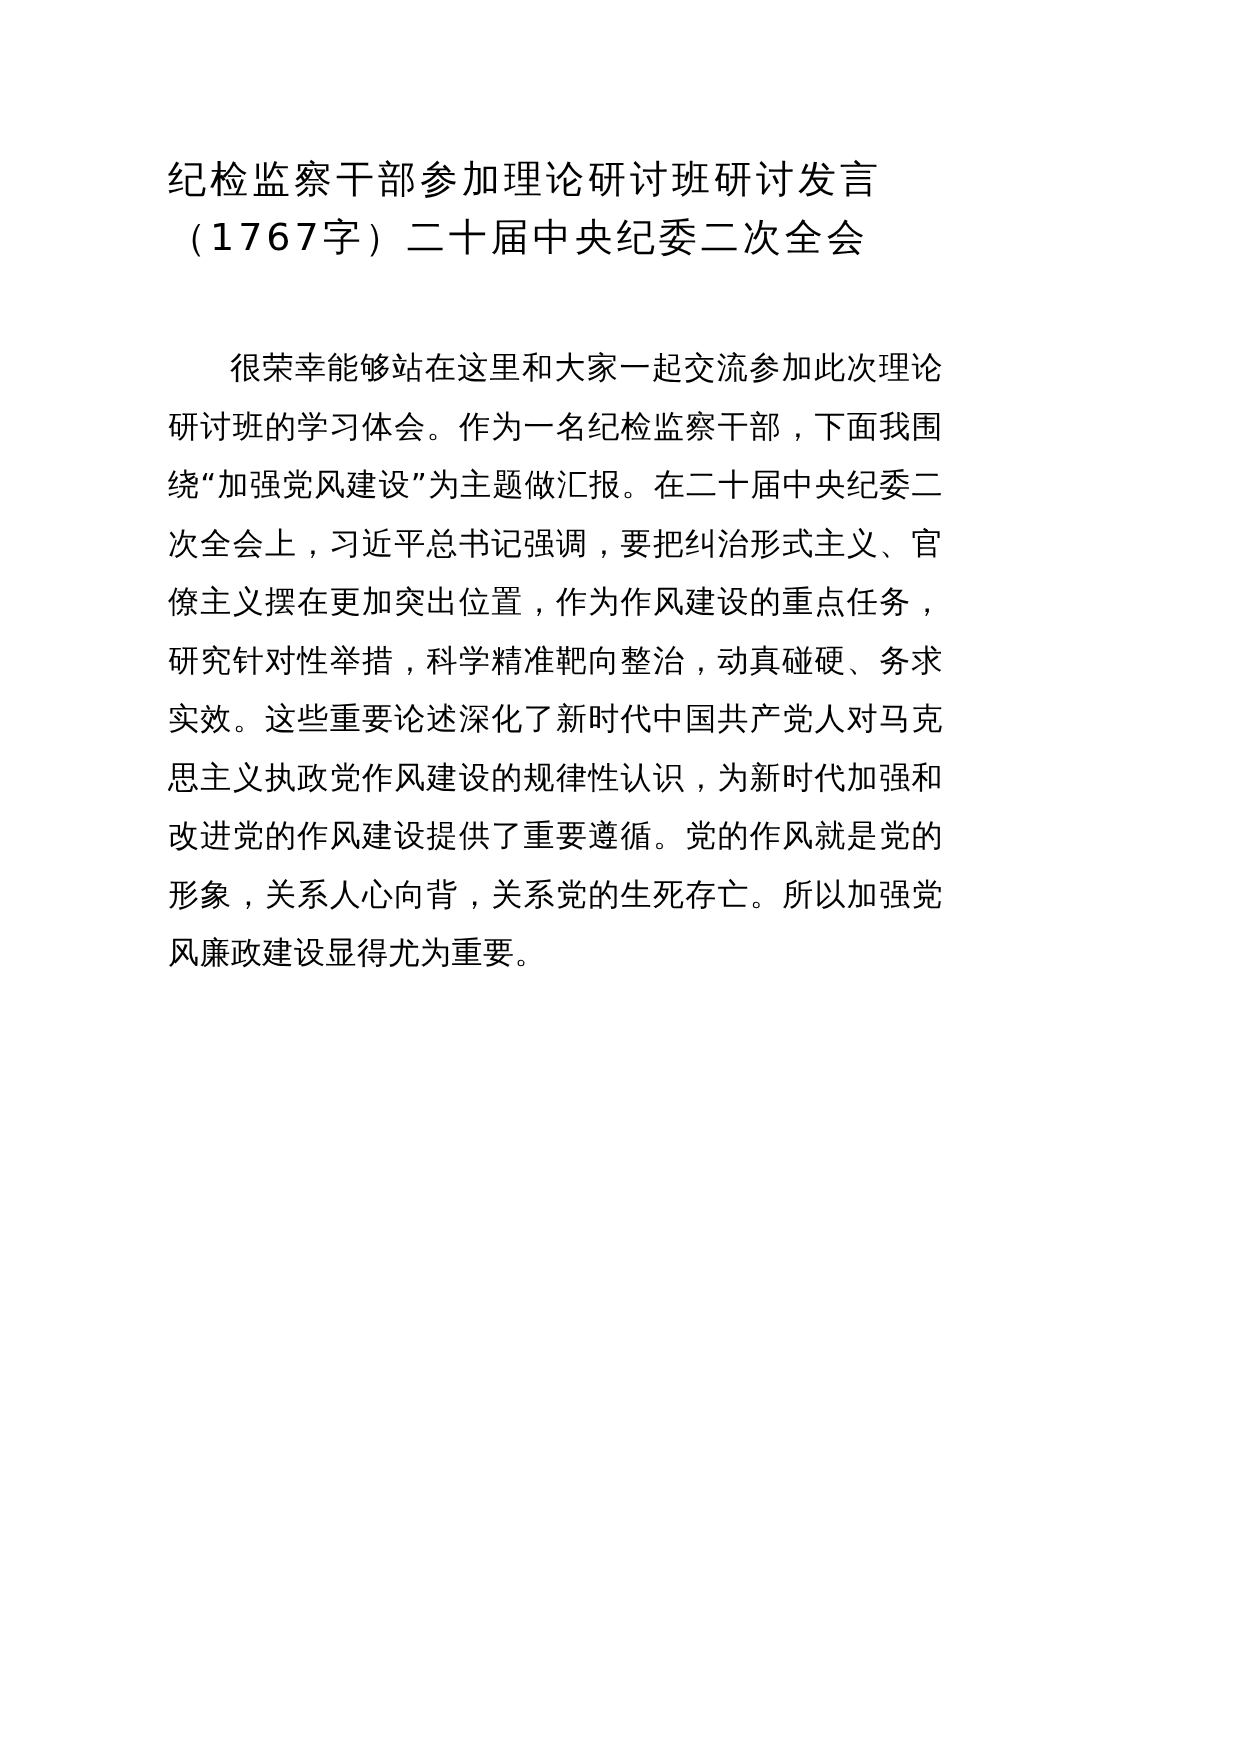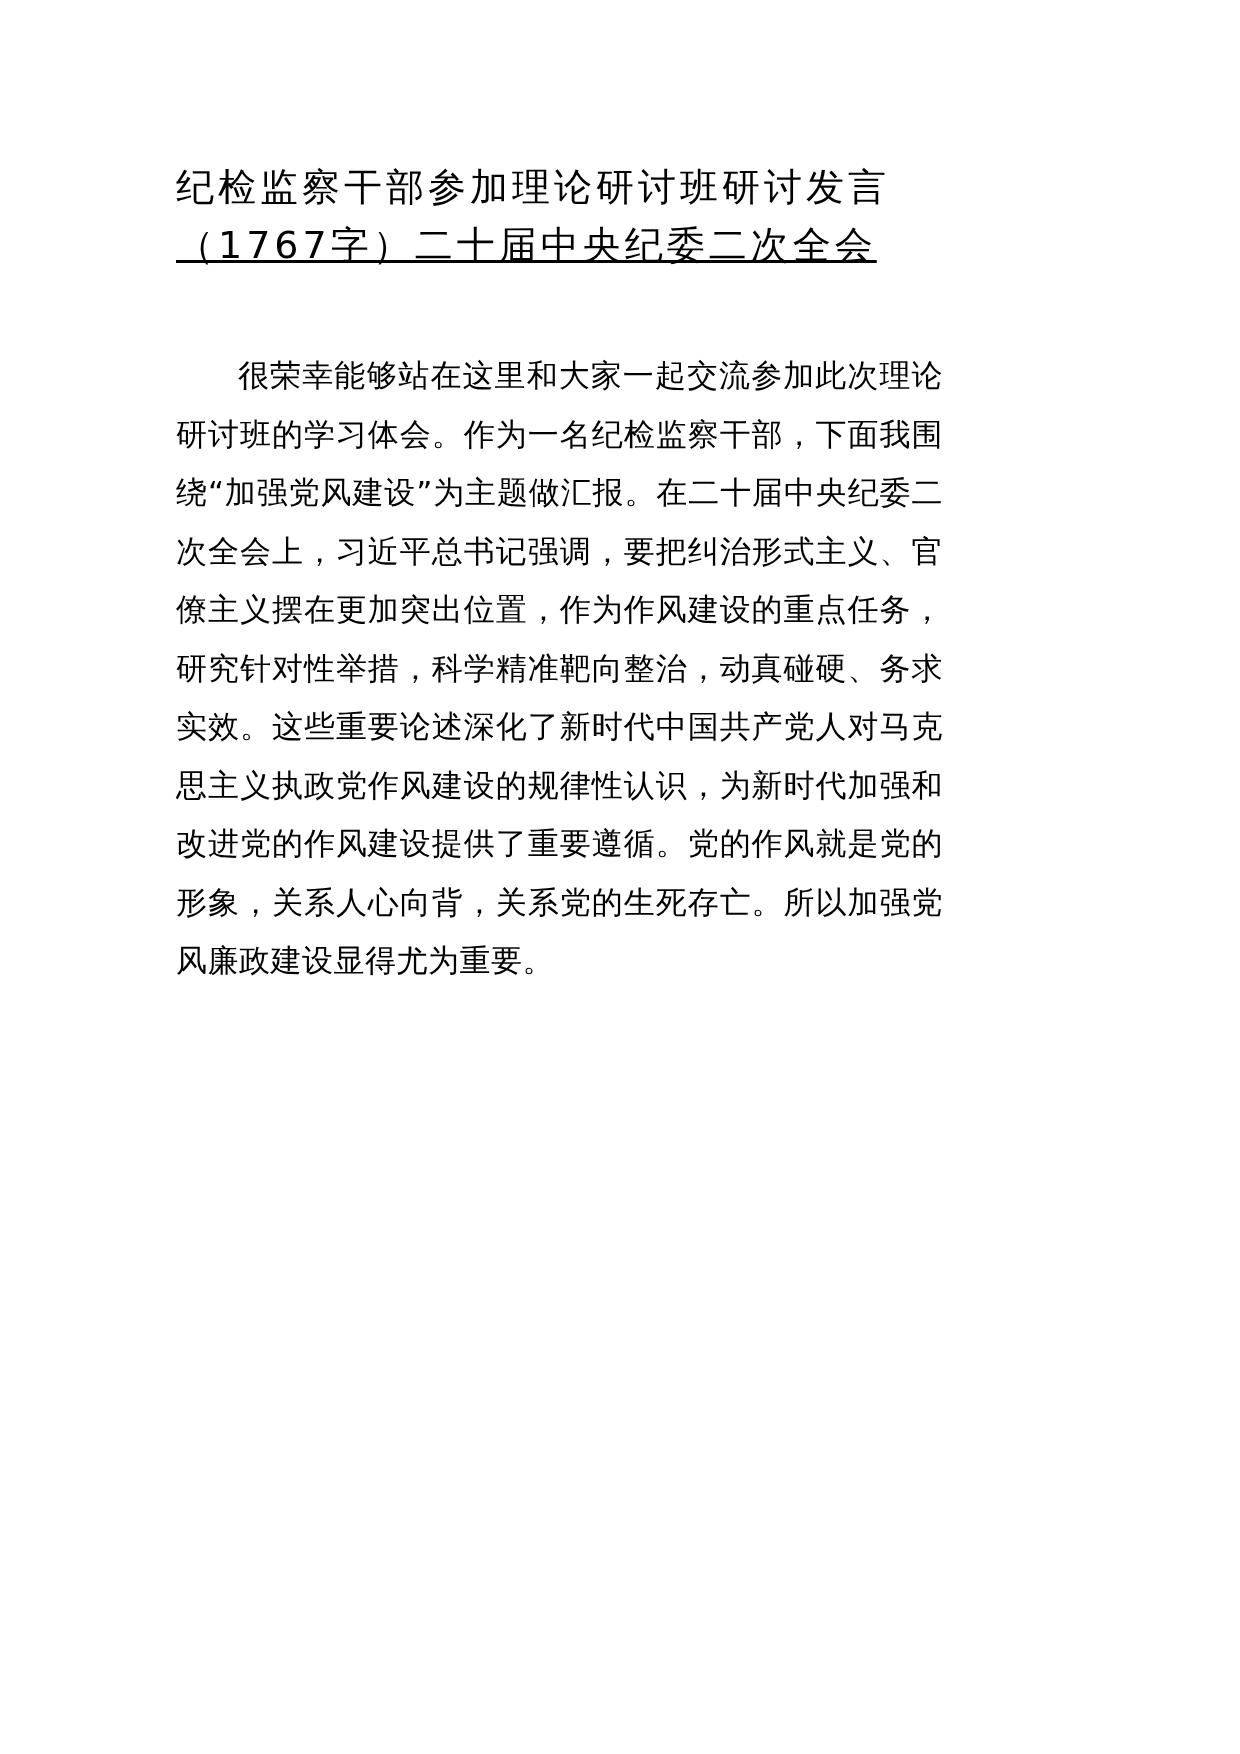--- a/index.html
+++ b/index.html
@@ -1,22 +1,22 @@
 <!DOCTYPE html>
 <html><head>
 <meta charset="utf-8">
 <style>
   html, body { margin: 0; padding: 0; background: #ffffff; }
   body { width: 1240px; height: 1754px; position: relative; overflow: hidden;
          font-family: "DejaVu Sans", "Liberation Sans", sans-serif; color: #000; }
   .page { position: absolute; left: 168px; top: 150px; width: 775px; }
-  .title { font-size: 38px; line-height: 58px; letter-spacing: 4px; margin: 8px;
+  .title { font-size: 38px; line-height: 58px; letter-spacing: 4px; margin: 0;
            font-weight: normal; text-align: left; }
-  .title .line2 { display: block; padding-left: 0; text-decoration: underline; }
-  .body { margin-top: 72px; margin-left: 8px; }
+  .title .line2 { display: block; padding-left: 0; }
+  .body { margin-top: 72px; }
   .para { font-size: 31px; line-height: 58.5px; margin: 0; text-indent: 62px;
           text-align: justify; letter-spacing: 0.5px; }
 </style>
 </head>
 <body>
 
 <div class="page">
   <h1 class="title">
     <span class="line1">纪检监察干部参加理论研讨班研讨发言</span>
     <span class="line2">（1767字）二十届中央纪委二次全会</span>

